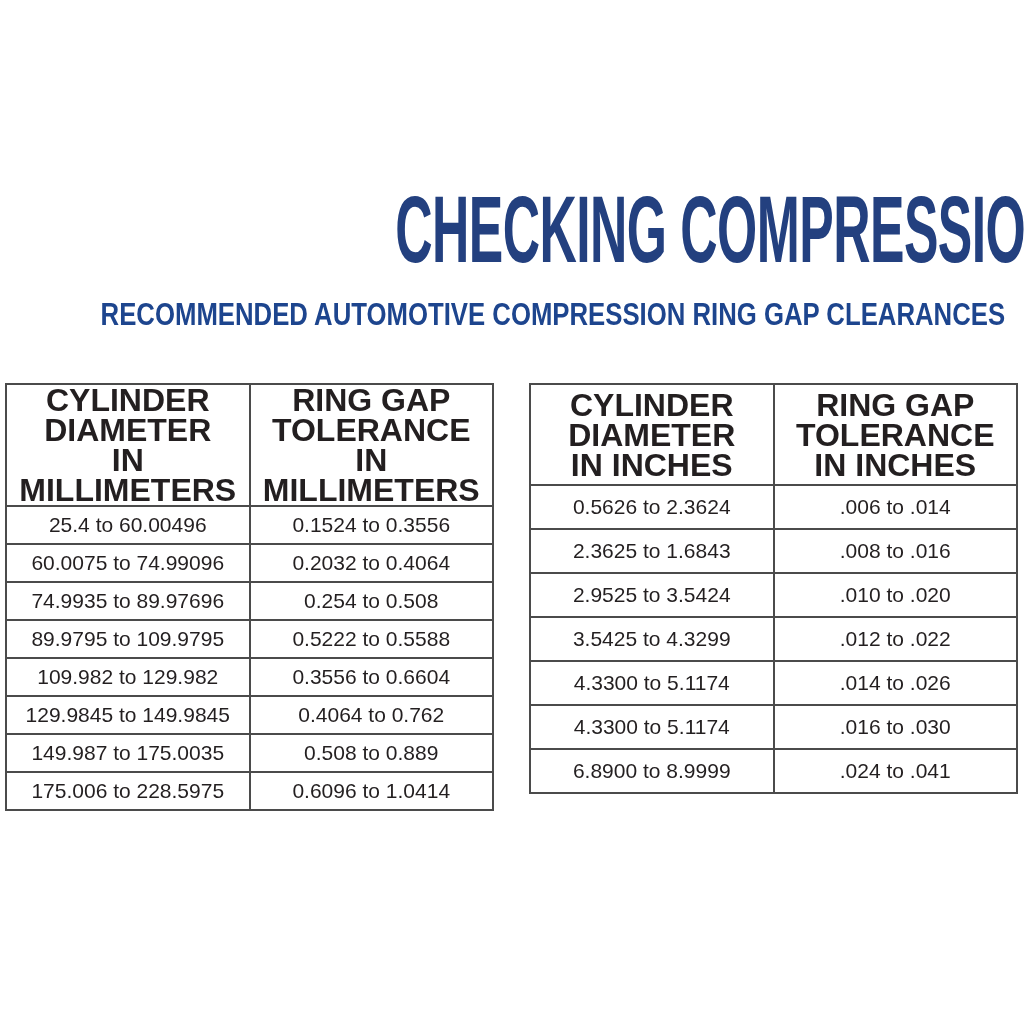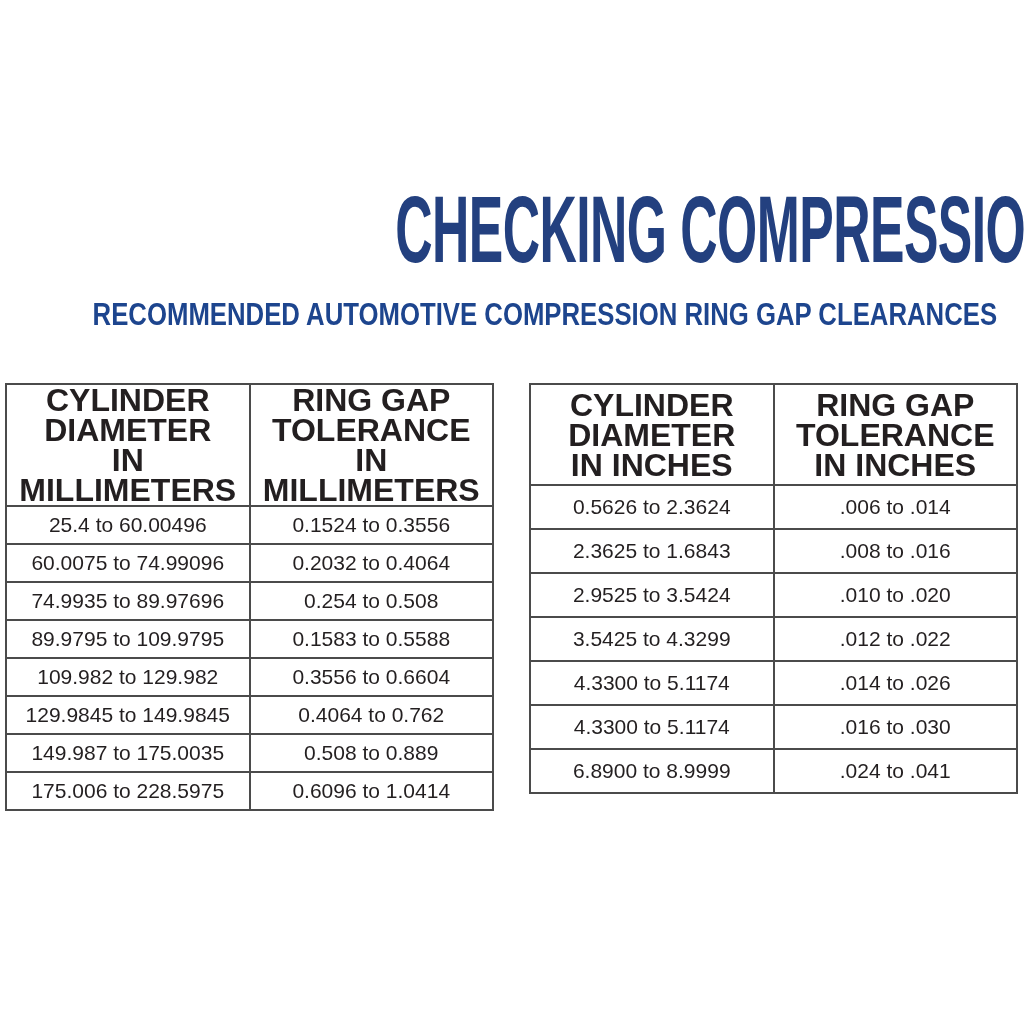--- a/index.html
+++ b/index.html
@@ -29,21 +29,21 @@
     white-space: nowrap;
     transform: scaleX(0.55);
     transform-origin: 50% 50%;
     color: var(--title_text, #23407f);
   }
 
   
   .subtitle-wrap {
     position: absolute;
     top: 299px;
-    left: 0;
+    left: 8px;
     width: 912px;
     text-align: center;
   }
   .subtitle-text {
     display: inline-block;
     font-weight: bold;
     font-size: 31px;
     line-height: 1;
     white-space: nowrap;
     transform: scaleX(0.83);
@@ -121,21 +121,21 @@
       <tr>
         <td>60.0075 to 74.99096</td>
         <td>0.2032 to 0.4064</td>
       </tr>
       <tr>
         <td>74.9935 to 89.97696</td>
         <td>0.254 to 0.508</td>
       </tr>
       <tr>
         <td>89.9795 to 109.9795</td>
-        <td>0.1583 to 0.5588</td>
+        <td>0.5222 to 0.5588</td>
       </tr>
       <tr>
         <td>109.982 to 129.982</td>
         <td>0.3556 to 0.6604</td>
       </tr>
       <tr>
         <td>129.9845 to 149.9845</td>
         <td>0.4064 to 0.762</td>
       </tr>
       <tr>

